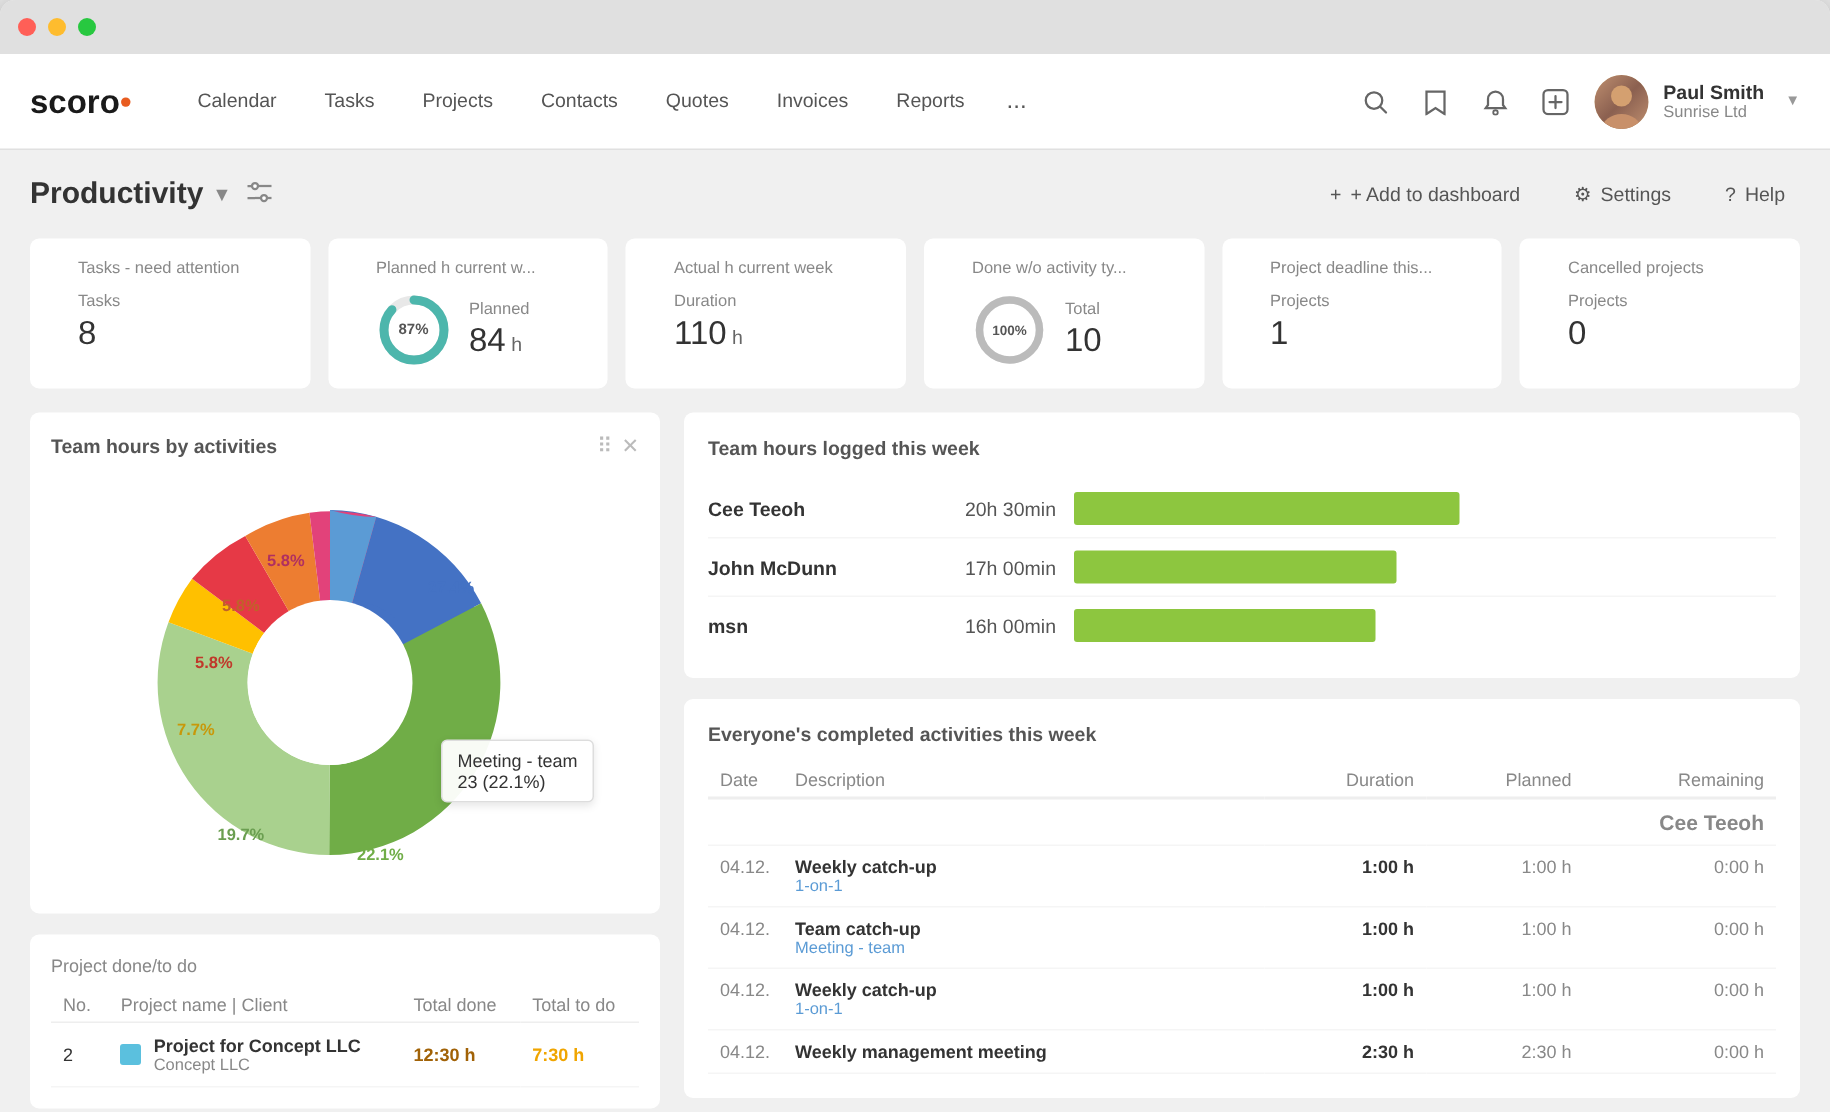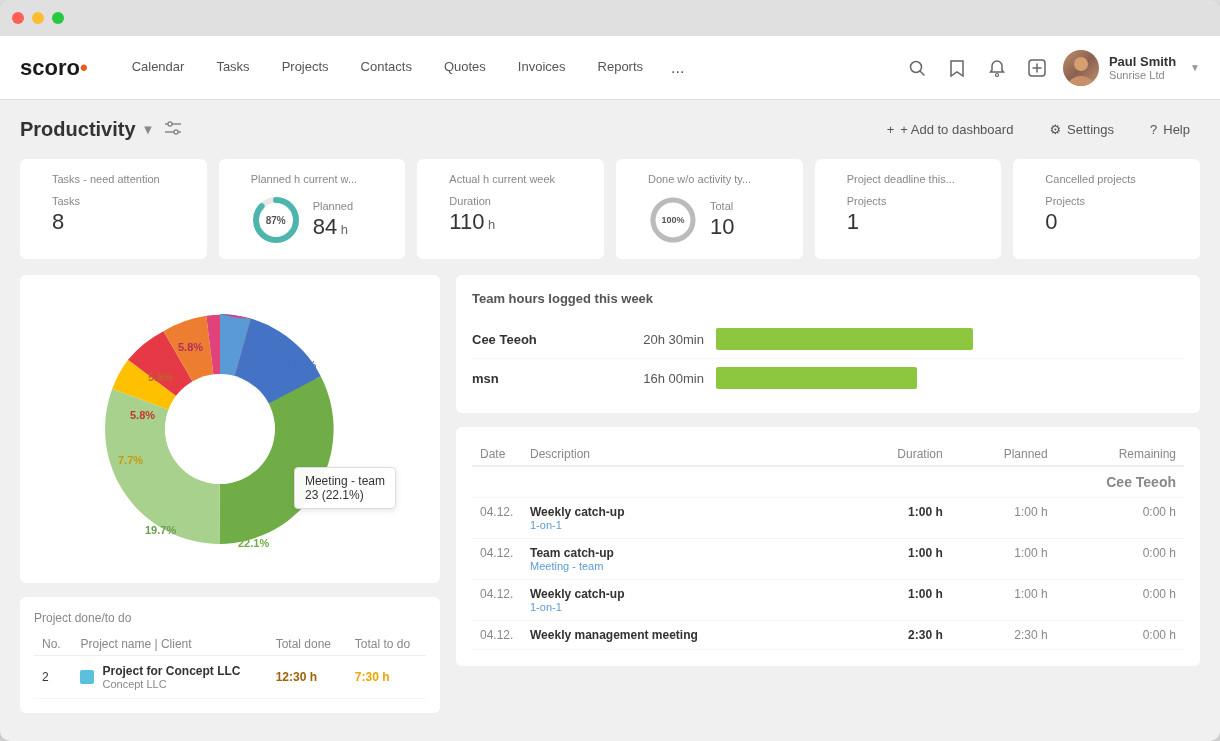--- a/index.html
+++ b/index.html
@@ -284,20 +284,27 @@
           </div>
         </div>
       </div>
     </div>
 
     <div class="panels-row">
 
       <div class="left-panel">
 
         <div class="chart-card">
+          <div class="card-header">
+            <span class="card-title">Team hours by activities</span>
+            <div class="card-actions">
+              <span style="font-size:14px; color:#bbb;">⠿</span>
+              <span style="font-size:14px; color:#bbb;">✕</span>
+            </div>
+          </div>
           <div class="pie-container">
             <svg width="280" height="280" viewBox="-140 -140 280 280">
 
               <g>
 
                 <path d="M0,0 L97.97,0 A100,100 0 0,1 46.12,88.53 Z" fill="#4472c4" transform="rotate(-90)"></path>
 
               </g>
             </svg>
 
@@ -376,30 +383,38 @@
           <div class="hours-title">Team hours logged this week</div>
           <div>
             <div class="hours-row">
               <span class="person-name">Cee Teeoh</span>
               <span class="hours-val">20h 30min</span>
               <div class="bar-wrap">
                   <div class="bar-fill" style="width:55%;"></div>
                 </div>
             </div>
             <div class="hours-row">
+              <span class="person-name">John McDunn</span>
+              <span class="hours-val">17h 00min</span>
+              <div class="bar-wrap">
+                  <div class="bar-fill" style="width:46%;"></div>
+                </div>
+            </div>
+            <div class="hours-row">
               <span class="person-name">msn</span>
               <span class="hours-val">16h 00min</span>
               <div class="bar-wrap">
                   <div class="bar-fill" style="width:43%;"></div>
                 </div>
             </div>
           </div>
         </div>
 
         <div class="activities-card">
+          <div class="activities-title">Everyone's completed activities this week</div>
           <table class="act-table">
             <thead>
               <tr>
                 <th>Date</th>
                 <th>Description</th>
                 <th style="text-align:right">Duration</th>
                 <th style="text-align:right">Planned</th>
                 <th style="text-align:right">Remaining</th>
               </tr>
             </thead>

